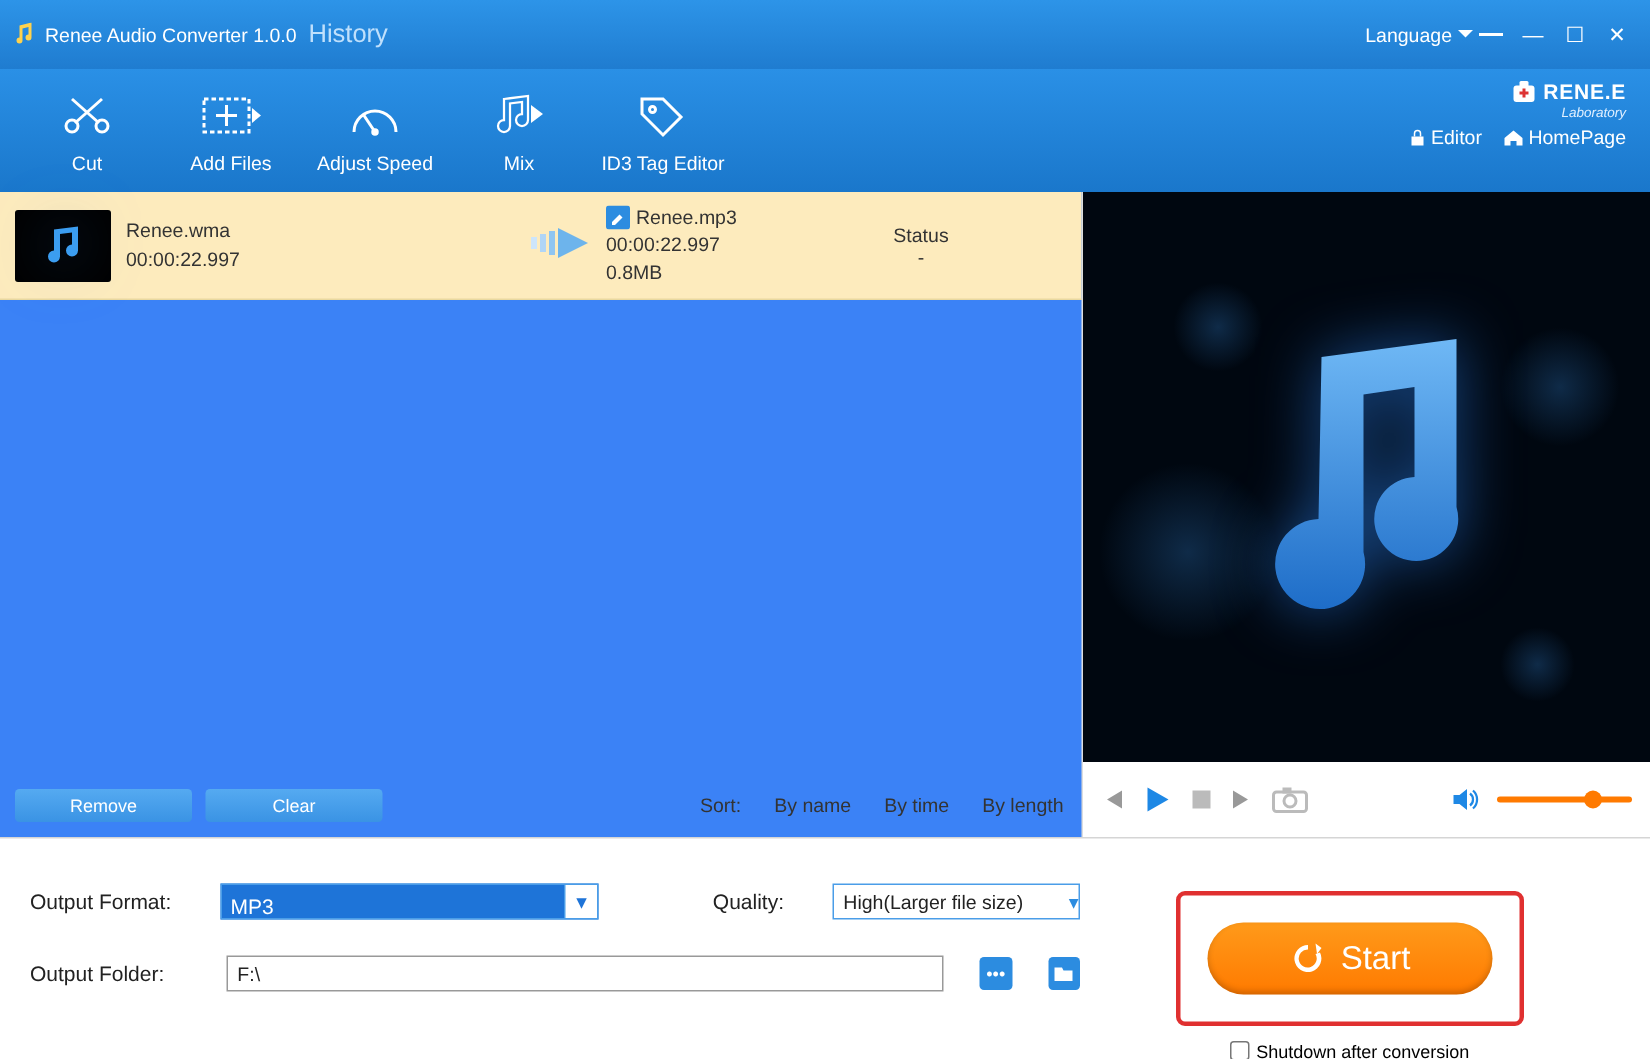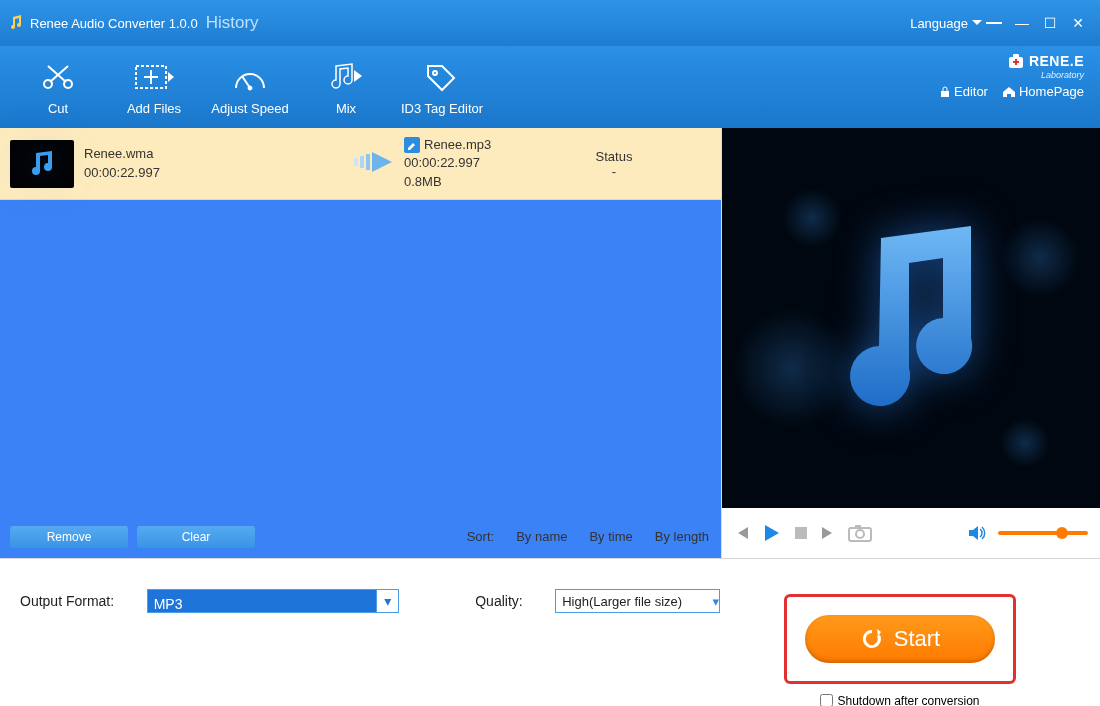--- a/index.html
+++ b/index.html
@@ -268,20 +268,32 @@
         <span>MP3</span>
         <div class="dd">▾</div>
       </div>
       <div style="width:30px"></div>
       <label style="width:60px">Quality:</label>
       <div class="qual-combo">
         <span>High(Larger file size)</span>
         <span style="margin-left:auto;color:#2c8ce0">▾</span>
       </div>
     </div>
+    <div class="srow">
+      <label>Output Folder:</label>
+      <div class="folder-input">
+        <span>F:\</span>
+      </div>
+      <div class="icon-btn">•••</div>
+      <div class="icon-btn">
+        <svg width="14" height="12">
+            <path d="M1 2h5l1 2h6v7H1z" fill="#fff"></path>
+          </svg>
+      </div>
+    </div>
   </div>
   <div class="start-area">
     <div class="start-wrap">
       <button class="start-btn">
         <svg width="24" height="24">
             <path d="M12 3a9 9 0 1 0 8 5l-3 1a6 6 0 1 1-5-3V3z M17 2l4 3-3 4z" fill="#fff"></path>
           </svg>
         <span>Start</span>
       </button>
     </div>

